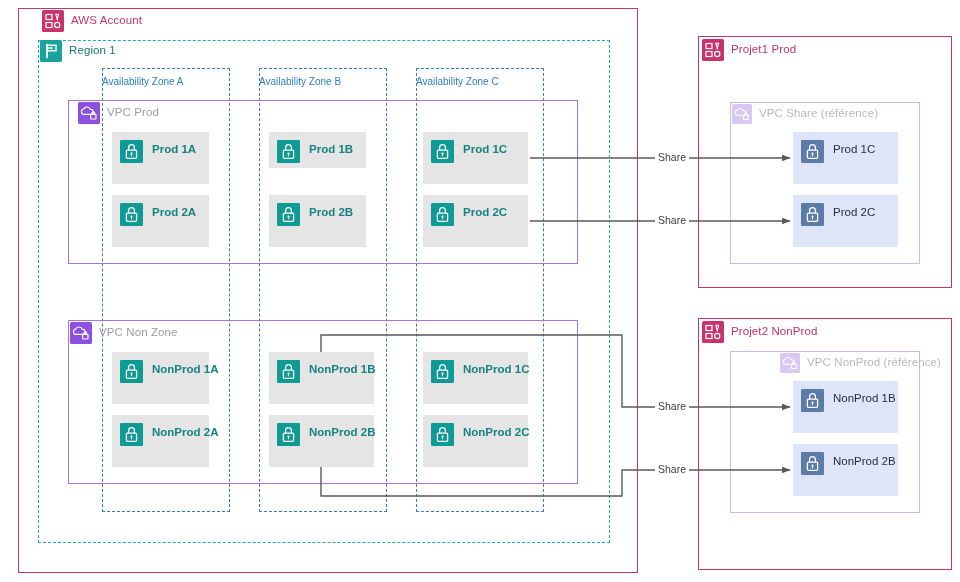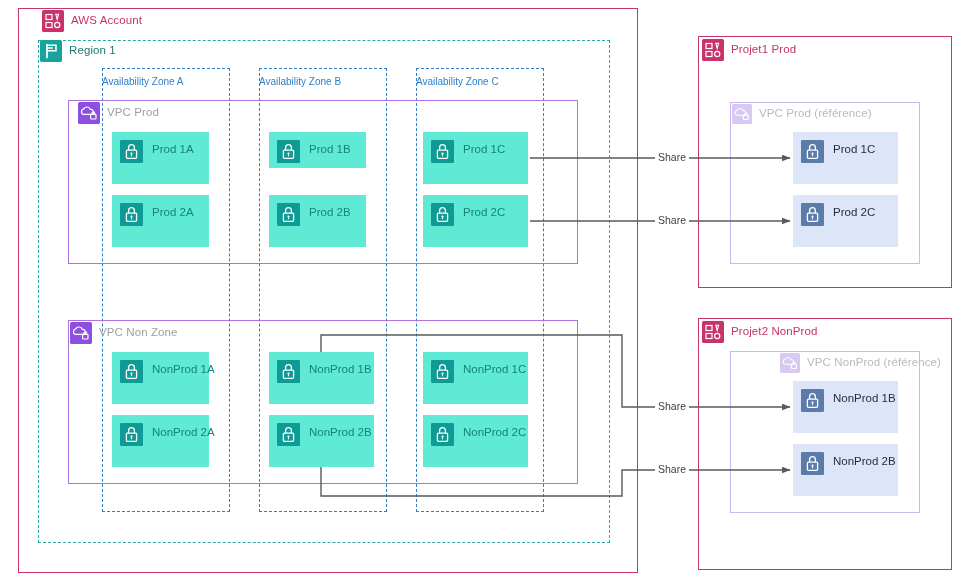--- a/index.html
+++ b/index.html
@@ -101,21 +101,22 @@
   }
   .card .card-label {
     position: absolute;
     left: 40px;
     top: 12px;
     font-size: 11.5px;
     line-height: 1;
     white-space: nowrap;
   }
   .card-teal {
-    background: #5eead4;
+    background: #e5e5e5;
+    font-weight: bold;
   }
   .card-teal .card-label { color: #16837e; }
   .card-blue {
     background: #dde6f8;
   }
   .card-blue .card-label { color: #232f3e; }
 
   
   #wires {
     position: absolute;
@@ -348,21 +349,21 @@
 
   <div class="abs grp-vpc-ref" style="left:730px; top:102px; width:190px; height:162px;"></div>
 
   <div class="grp-label lbl-vpcref" style="left:732px; top:104px;">
     <svg class="icon-tile sm" viewBox="0 0 22 22">
       <rect x="0" y="0" width="22" height="22" rx="1.5" fill="#d7c9f2"></rect>
       <path d="M5.2 12.4 a2.9 2.9 0 0 1 .5 -5.5 a3.6 3.6 0 0 1 6.6 .6 a2.6 2.6 0 0 1 1.6 4.9 Z" fill="none" stroke="#ffffff" stroke-width="1.2" stroke-linejoin="round"></path>
       <rect x="12.6" y="12.4" width="5.4" height="4.6" rx="0.8" fill="none" stroke="#ffffff" stroke-width="1.2"></rect>
       <path d="M13.9 12.4 v-1.3 a1.4 1.4 0 0 1 2.8 0 v1.3" fill="none" stroke="#ffffff" stroke-width="1.1"></path>
     </svg>
-    <span class="txt">VPC Prod (référence)</span>
+    <span class="txt">VPC Share (référence)</span>
   </div>
 
   <div class="card card-blue" style="left:793px; top:132px; width:105px; height:52px;">
     <svg class="card-icon" viewBox="0 0 23 23">
       <rect x="0" y="0" width="23" height="23" rx="1.2" fill="#5b7ba8"></rect>
       <rect x="6.4" y="10.1" width="10.2" height="8.2" rx="1" fill="none" stroke="#ffffff" stroke-width="1.3"></rect>
       <path d="M8.6 10.1 V7.6 a2.9 2.9 0 0 1 5.8 0 v2.5" fill="none" stroke="#ffffff" stroke-width="1.3"></path>
       <circle cx="11.5" cy="13.6" r="1.1" fill="#ffffff"></circle>
       <path d="M11.5 14.4 v1.9" stroke="#ffffff" stroke-width="1.1"></path>
     </svg>

